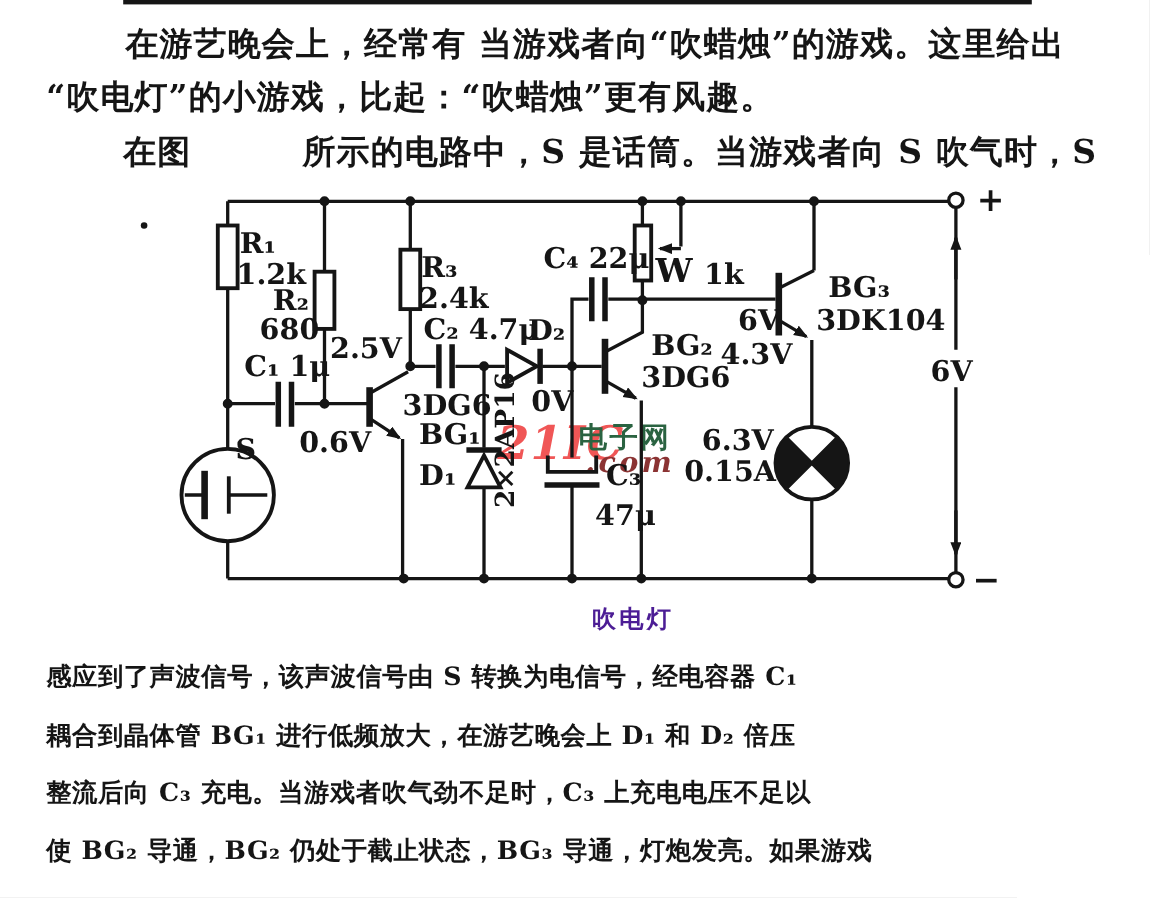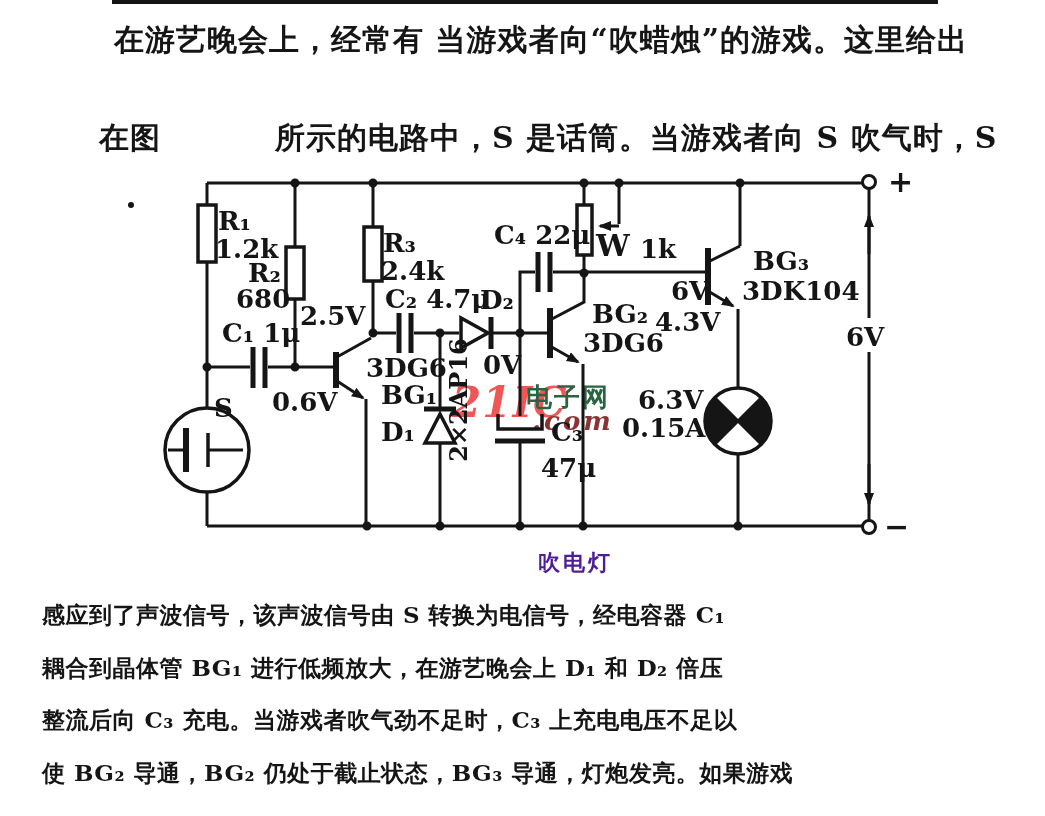--- a/index.html
+++ b/index.html
@@ -171,21 +171,22 @@
     <text x="671" y="300" class="cl">6V</text>
     <text x="655" y="331" class="cl">4.3V</text>
     <text x="638" y="409" class="cl">6.3V</text>
     <text x="622" y="437" class="cl">0.15A</text>
     <text x="846" y="346" class="cl">6V</text>
     <text x="888" y="192" class="cl-big">+</text>
     <text x="884" y="537" class="cl-big">−</text>
   </svg>
 
   <div class="abs bodyline" style="left:114px;top:20px;">在游艺晚会上，经常有 当游戏者向“吹蜡烛”的游戏。这里给出</div>
-  <div class="abs bodyline" style="left:99px;top:118px;">在图</div>
+  <div class="abs bodyline" style="left:42px;top:68px;">“吹电灯”的小游戏，比起：“吹蜡烛”更有风趣。</div>
+  <div class="abs bodyline" style="left:112px;top:118px;">在图</div>
   <div class="abs bodyline" style="left:275px;top:118px;">所示的电路中，S 是话筒。当游戏者向 S 吹气时，S</div>
 
   <div class="abs caption" style="left:538px;top:548px;">吹电灯</div>
 
   <div class="abs bodyline2" style="left:42px;top:600px;">感应到了声波信号，该声波信号由 S 转换为电信号，经电容器 C₁</div>
   <div class="abs bodyline2" style="left:42px;top:653px;">耦合到晶体管 BG₁ 进行低频放大，在游艺晚会上 D₁ 和 D₂ 倍压</div>
   <div class="abs bodyline2" style="left:42px;top:705px;">整流后向 C₃ 充电。当游戏者吹气劲不足时，C₃ 上充电电压不足以</div>
   <div class="abs bodyline2" style="left:42px;top:758px;">使 BG₂ 导通，BG₂ 仍处于截止状态，BG₃ 导通，灯炮发亮。如果游戏</div>
 
 </div>

